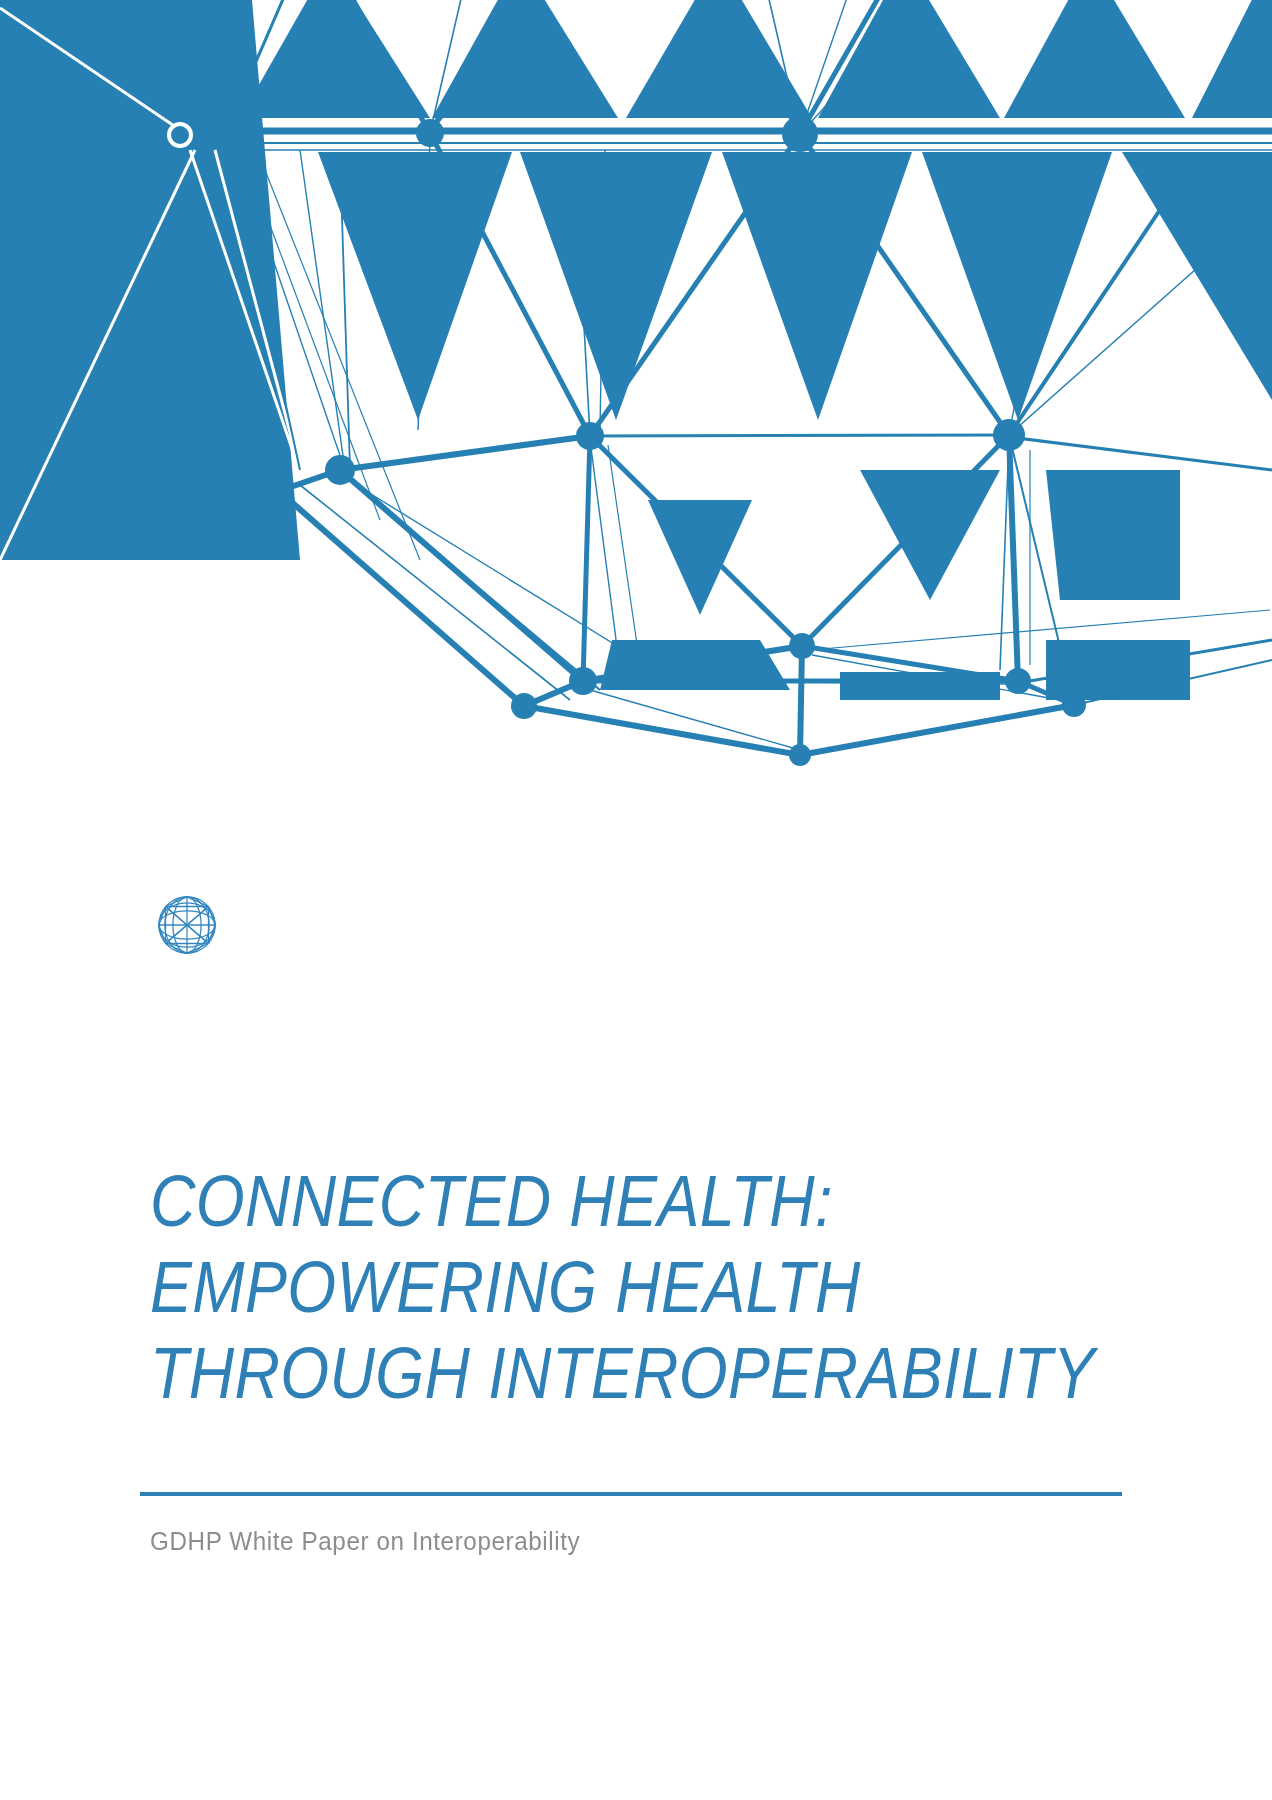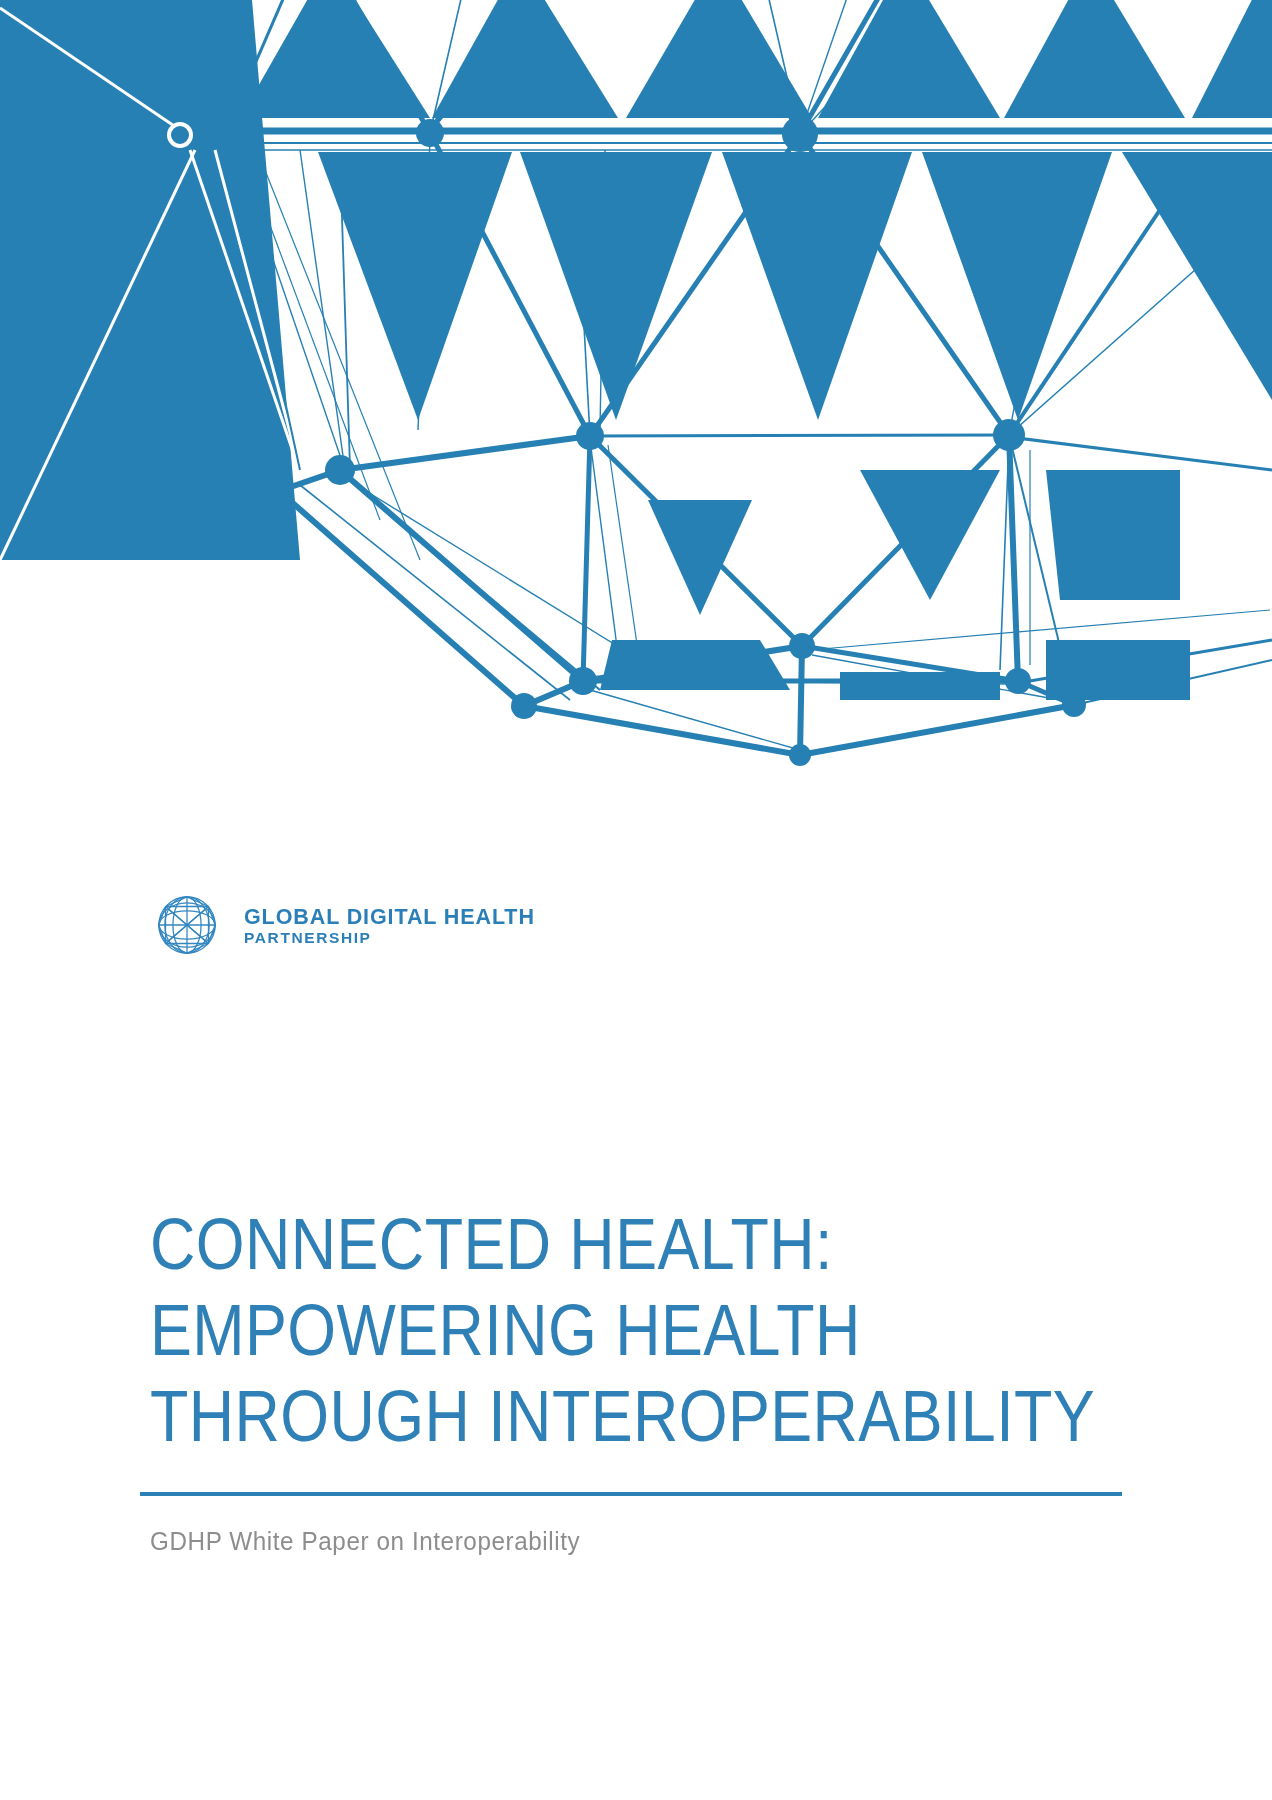--- a/index.html
+++ b/index.html
@@ -66,22 +66,23 @@
     letter-spacing: 1.6px;
     color: #2b7fb8;
     line-height: 1.2;
     white-space: nowrap;
   }
 
   
   #title-block {
     position: absolute;
     left: 150px;
-    top: 1201px;
+    top: 1158px;
     width: 990px;
+    font-style: italic;
   }
   .title-line {
     font-family: "Liberation Sans Narrow", "Liberation Sans", sans-serif;
     font-size: 73px;
     line-height: 86px;
     color: #2e80b6;
     letter-spacing: 0.5px;
     font-weight: normal;
     white-space: nowrap;
     transform: scaleX(0.86);
@@ -281,24 +282,20 @@
         <line x1="12" y1="50" x2="21" y2="75"></line>
         <line x1="88" y1="50" x2="79" y2="25"></line>
         <line x1="88" y1="50" x2="79" y2="75"></line>
         <line x1="21" y1="25" x2="50" y2="50"></line>
         <line x1="79" y1="25" x2="50" y2="50"></line>
         <line x1="21" y1="75" x2="50" y2="50"></line>
         <line x1="79" y1="75" x2="50" y2="50"></line>
       </g>
     </svg>
   </div>
-  <div class="logo-wordmark">
-    <div class="logo-line-1">GLOBAL DIGITAL HEALTH</div>
-    <div class="logo-line-2">PARTNERSHIP</div>
-  </div>
 </div>
 
 <div id="title-block">
   <div class="title-line">CONNECTED HEALTH:</div>
   <div class="title-line">EMPOWERING HEALTH</div>
   <div class="title-line">THROUGH INTEROPERABILITY</div>
 </div>
 
 <div id="title-divider"></div>
 

